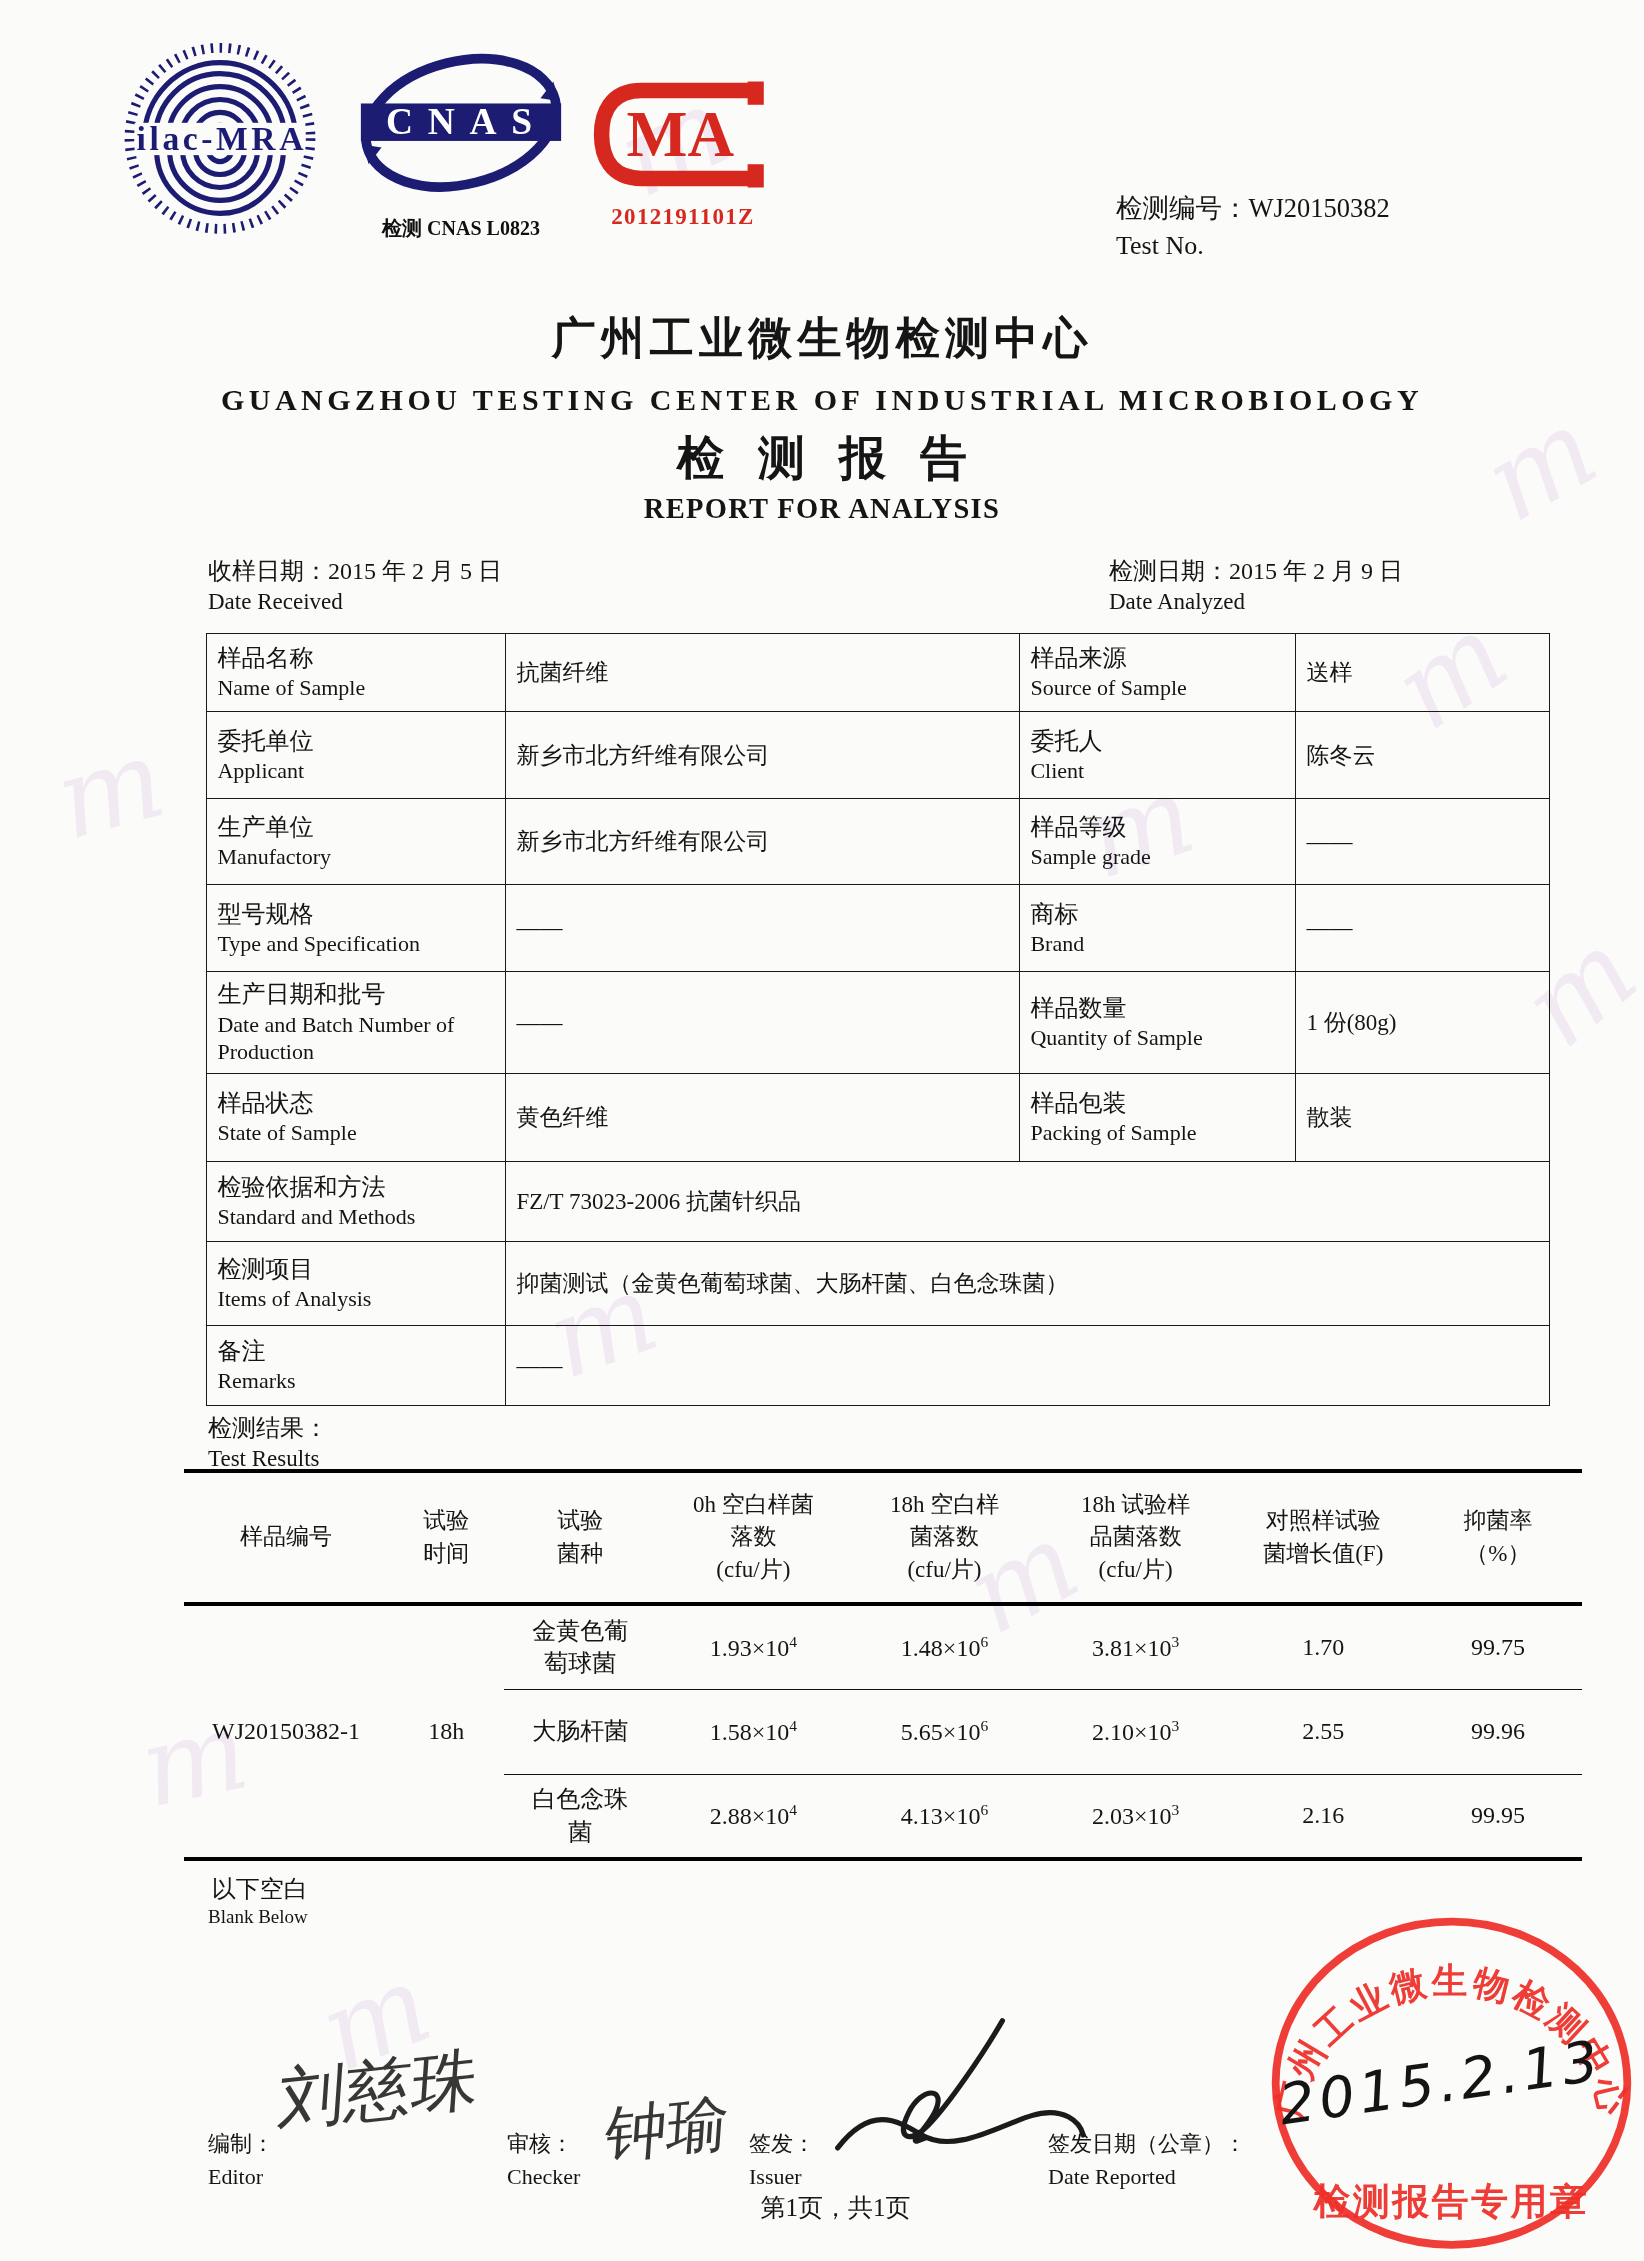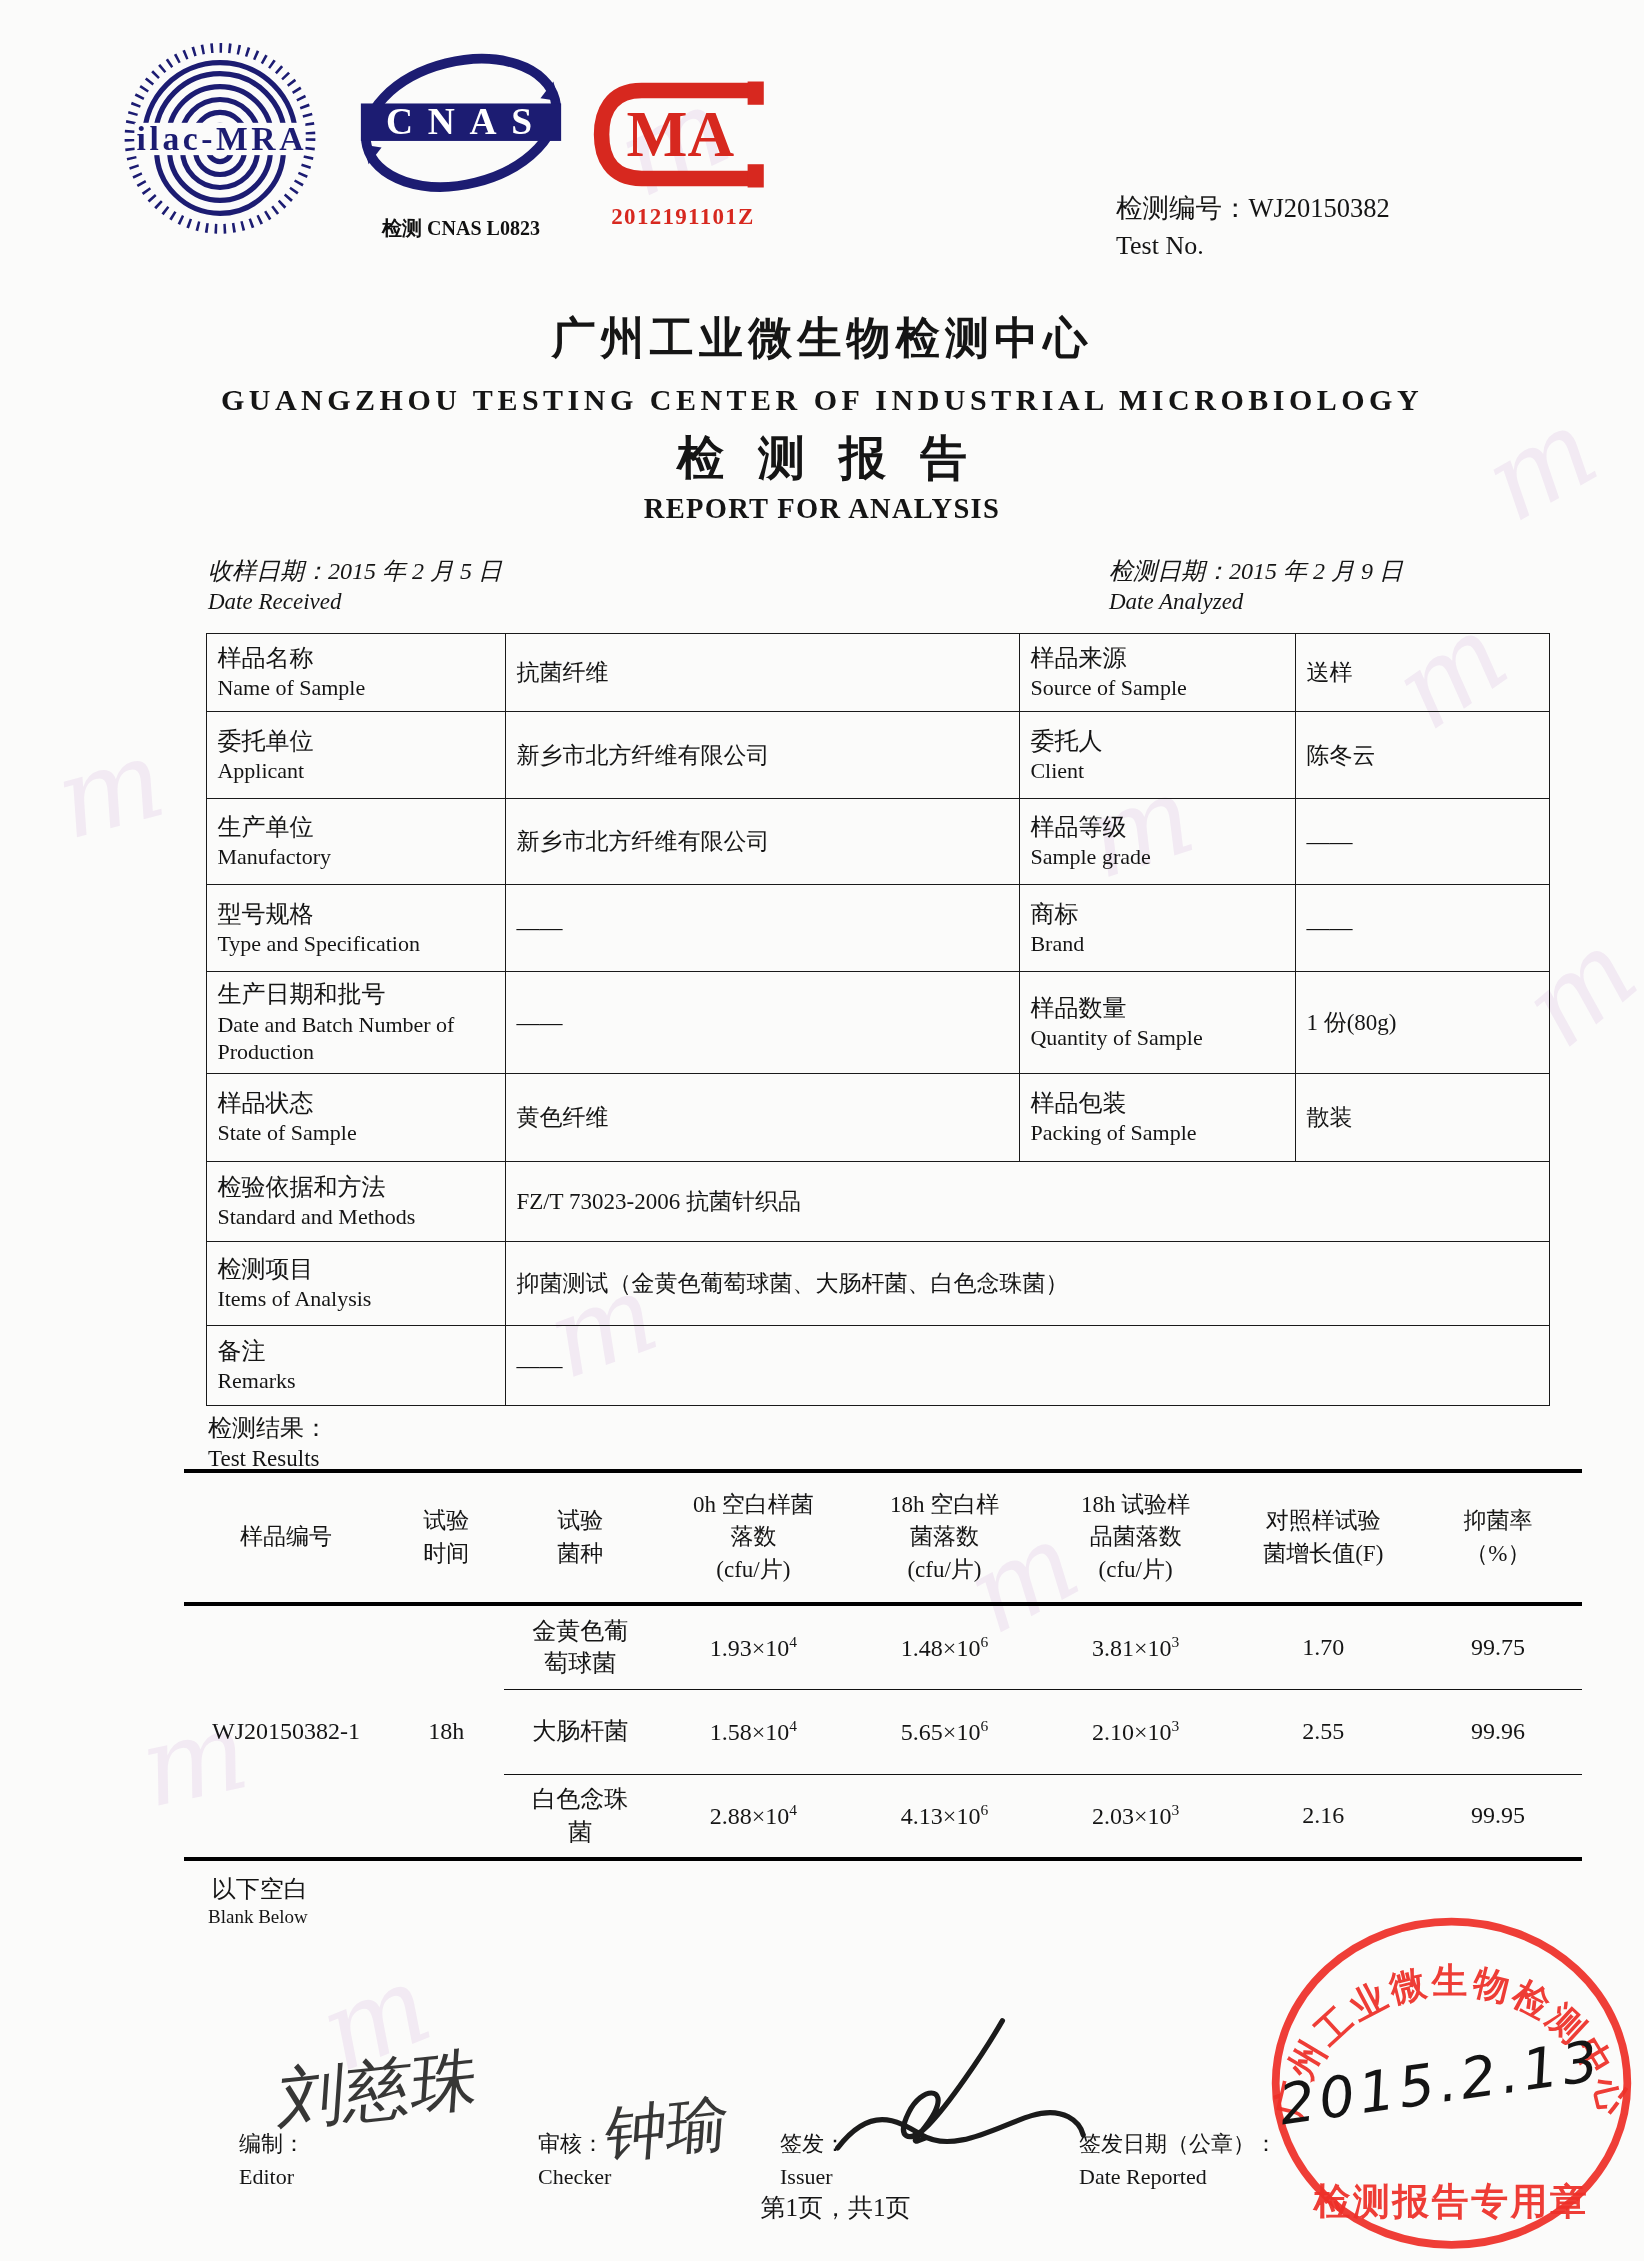--- a/index.html
+++ b/index.html
@@ -21,21 +21,21 @@
   .test-no{font-size:26.5px;line-height:1.45;}
   .test-no .en{font-size:26px;}
 
   
   .title-zh{top:309px;font-size:44px;font-weight:bold;letter-spacing:5.2px;}
   .title-en{top:383px;font-size:30px;font-weight:bold;letter-spacing:4.5px;}
   .report-zh{top:427px;font-size:47px;font-weight:bold;letter-spacing:34px;text-indent:34px;}
   .report-en{top:493px;font-size:28.5px;font-weight:bold;letter-spacing:1.3px;}
 
   
-  .date-block{font-size:24px;line-height:1.3;font-style:italic;}
+  .date-block{font-size:24px;line-height:1.3;}
   .date-block .en{font-size:23px;}
 
   
   table{border-collapse:collapse;table-layout:fixed;}
   .info-table{position:absolute;left:206px;top:633px;width:1343px;font-size:23px;}
   .info-table td{border:1.9px solid #1a1a1a;padding:3.9px 10.4px;vertical-align:middle;}
   .info-table .zh{font-size:24px;line-height:1.3;}
   .info-table .en{font-size:22px;line-height:1.25;}
   .r1{height:78px}.r2{height:87px}.r3{height:86px}.r4{height:87px}.r5{height:102px}
   .r6{height:88px}.r7{height:80px}.r8{height:84px}.r9{height:80px}
@@ -51,21 +51,21 @@
   .results-table thead tr{height:133px;border-bottom:4.5px solid #000;}
   .results-table tbody tr{height:85px;}
   .results-table td.sep{border-bottom:1.9px solid #111;}
   .results-table td.c-bact{white-space:pre-line;line-height:1.35;}
   .results-table sup{font-size:15.5px;}
 
   .blank-below{font-size:24px;line-height:1.3;text-align:right;}
   .blank-below .en{font-size:19px;}
 
   
-  .sign-label{font-size:22px;line-height:1.5;margin-left:31px;}
+  .sign-label{font-size:22px;line-height:1.5;}
   .hand-zh{font-family:"DejaVu Sans","Liberation Sans",sans-serif;color:#1c1c1c;opacity:.88;
            transform:rotate(-6deg) skewX(-10deg);display:inline-block;}
   .hand-date{font-family:"DejaVu Sans",sans-serif;font-style:italic;font-size:56px;color:#141414;
              transform:rotate(-8deg);display:inline-block;letter-spacing:4.5px;z-index:6;}
   .page-info{font-size:25px;}
   .stamp-wrap{z-index:4;}
 </style>
 </head>
 <body>
 

